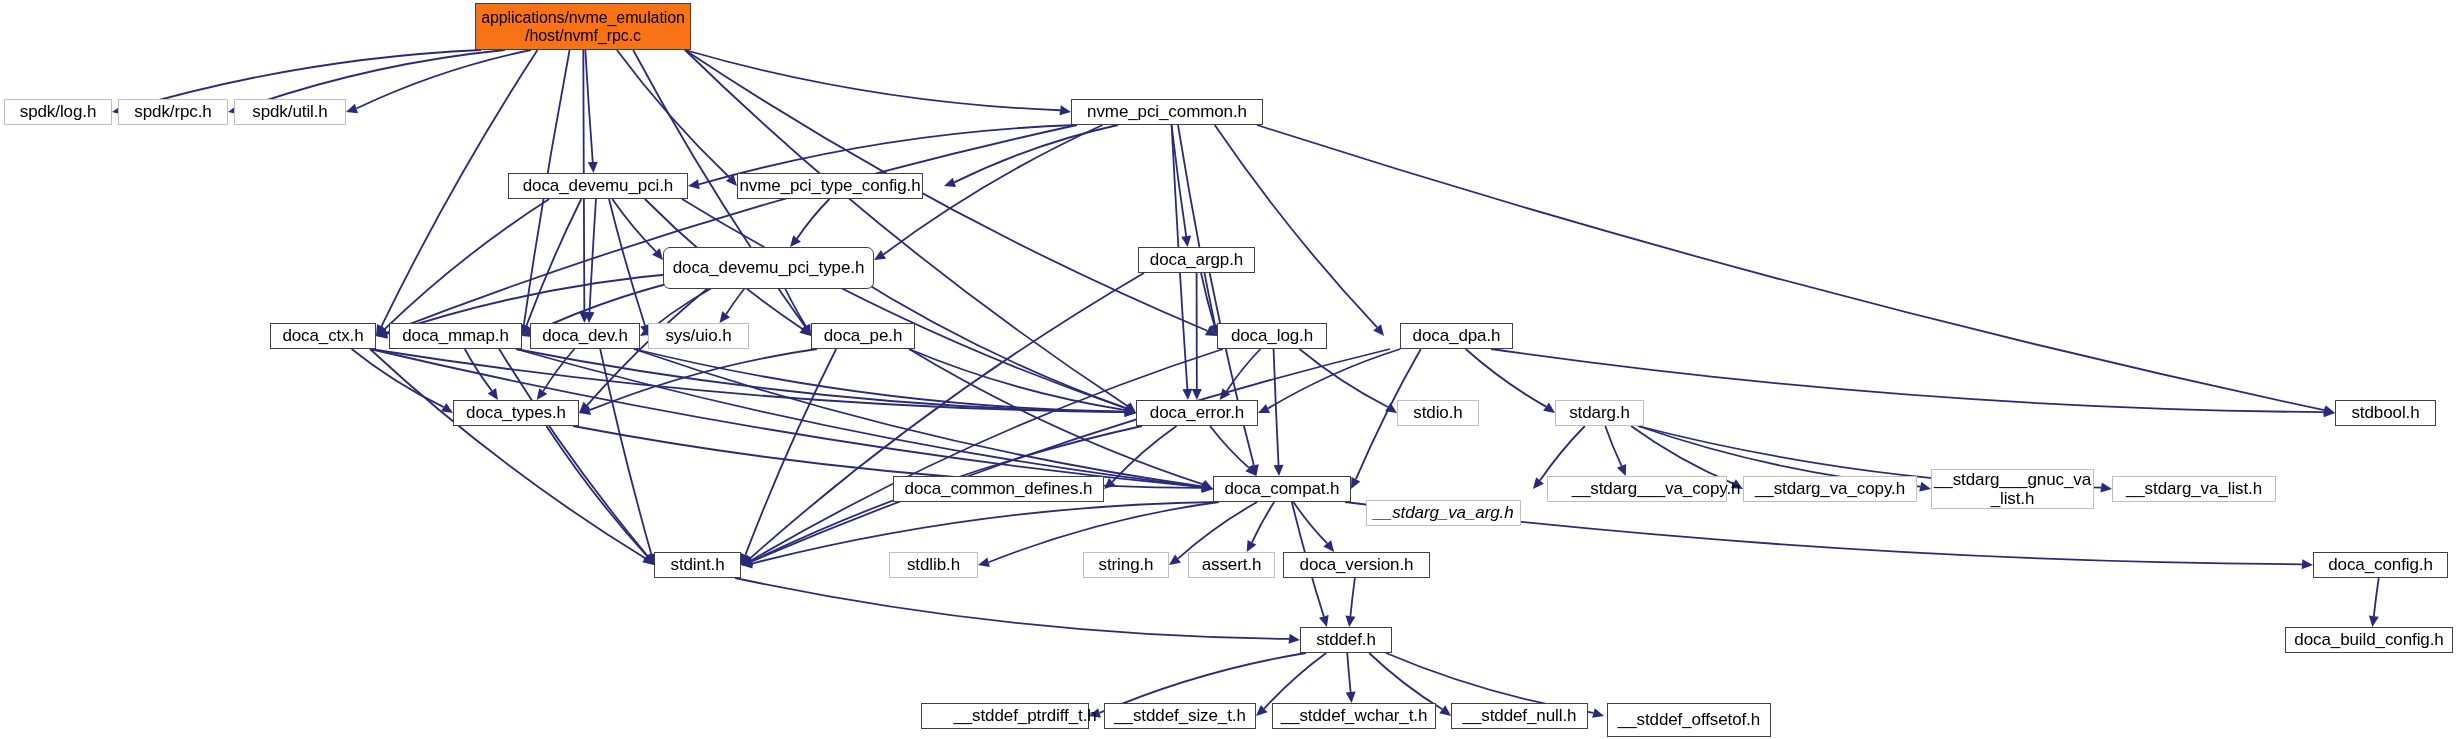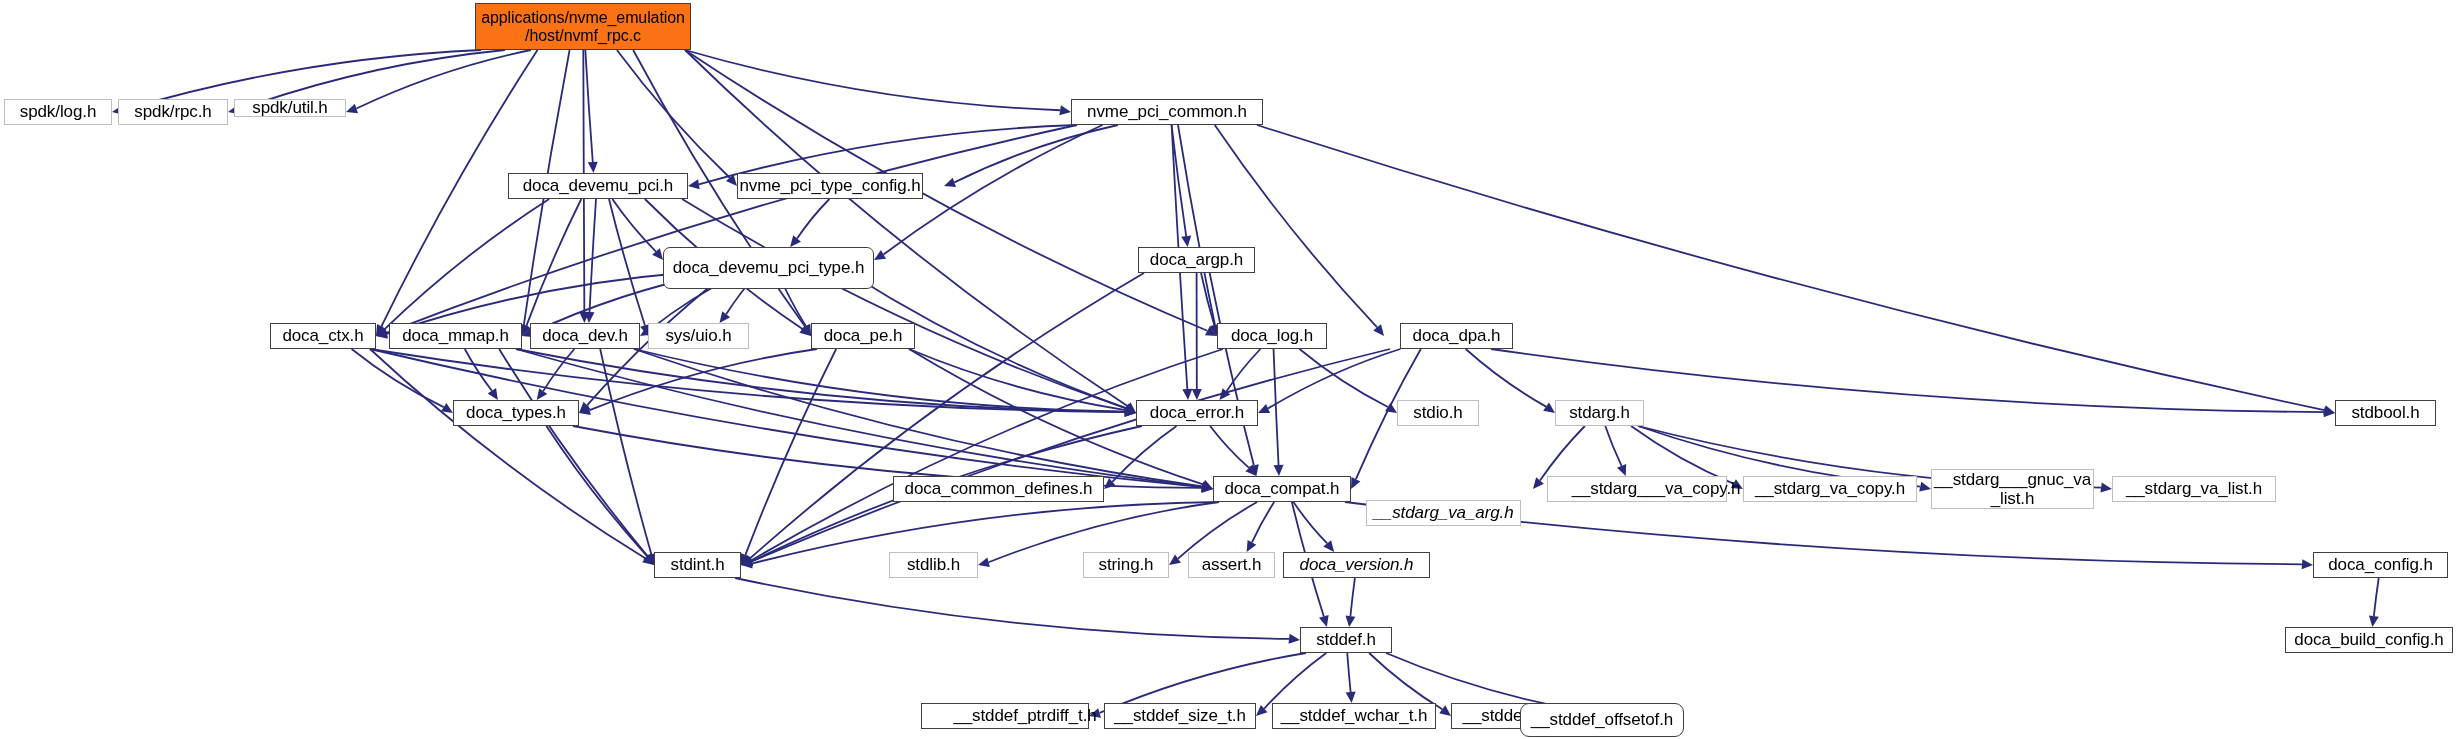--- a/index.html
+++ b/index.html
@@ -231,21 +231,21 @@
       <path d="M 1369.1 653 Q 1402.6944493811093 685.0415450977868 1442.2811361198494 709.2931816306534" fill="none" stroke="#2a2a7a" stroke-width="1.8"></path>
       <polygon points="1451,716 1439.232582315601,713.2563015761764 1445.329689924098,705.3300616851304" fill="#2a2a7a"></polygon>
       <path d="M 1386 653 Q 1486.0848147378638 695.5388347094153 1593.432431262554 712.94606958505" fill="none" stroke="#2a2a7a" stroke-width="1.8"></path>
       <polygon points="1604,716 1592.0442810739405,717.7495099202528 1594.8205814511675,708.1426292498473" fill="#2a2a7a"></polygon>
     </svg>
   <div id="nodes-layer">
       <div class="node root" style="left: 475px; top: 3px; width: 216px; height: 47px;">applications/nvme_emulation
 /host/nvmf_rpc.c</div>
       <div class="node " style="left: 4px; top: 99px; width: 108px; height: 26px;">spdk/log.h</div>
       <div class="node " style="left: 118px; top: 99px; width: 110px; height: 26px;">spdk/rpc.h</div>
-      <div class="node " style="left: 234px; top: 99px; width: 112px; height: 18px;">spdk/util.h</div>
+      <div class="node " style="left: 234px; top: 99px; width: 112px; height: 26px;">spdk/util.h</div>
       <div class="node strong" style="left: 1071px; top: 99px; width: 192px; height: 26px;">nvme_pci_common.h</div>
       <div class="node strong" style="left: 508px; top: 173px; width: 180px; height: 26px;">doca_devemu_pci.h</div>
       <div class="node strong" style="left: 737px; top: 173px; width: 186px; height: 26px;">nvme_pci_type_config.h</div>
       <div class="node strong" style="left: 663px; top: 247px; width: 211px; height: 42px; border-radius: 7px;">doca_devemu_pci_type.h</div>
       <div class="node strong" style="left: 1138px; top: 247px; width: 117px; height: 26px;">doca_argp.h</div>
       <div class="node strong" style="left: 270px; top: 323px; width: 106px; height: 26px;">doca_ctx.h</div>
       <div class="node strong" style="left: 389px; top: 323px; width: 133px; height: 26px;">doca_mmap.h</div>
       <div class="node strong" style="left: 530px; top: 323px; width: 110px; height: 26px;">doca_dev.h</div>
       <div class="node " style="left: 648px; top: 323px; width: 101px; height: 26px;">sys/uio.h</div>
       <div class="node strong" style="left: 811px; top: 323px; width: 104px; height: 26px;">doca_pe.h</div>
@@ -261,23 +261,23 @@
       <div class="node " style="left: 1366px; top: 500px; width: 155px; height: 26px; font-style: italic;">__stdarg_va_arg.h</div>
       <div class="node " style="left: 1547px; top: 476px; width: 180px; height: 26px; padding-left: 38px;">__stdarg___va_copy.h</div>
       <div class="node " style="left: 1743px; top: 476px; width: 174px; height: 26px;">__stdarg_va_copy.h</div>
       <div class="node " style="left: 1931px; top: 469px; width: 163px; height: 40px;">__stdarg___gnuc_va
 _list.h</div>
       <div class="node " style="left: 2112px; top: 476px; width: 164px; height: 26px;">__stdarg_va_list.h</div>
       <div class="node strong" style="left: 654px; top: 552px; width: 87px; height: 26px;">stdint.h</div>
       <div class="node " style="left: 889px; top: 552px; width: 89px; height: 26px;">stdlib.h</div>
       <div class="node " style="left: 1083px; top: 552px; width: 86px; height: 26px;">string.h</div>
       <div class="node " style="left: 1188px; top: 552px; width: 87px; height: 26px;">assert.h</div>
-      <div class="node strong" style="left: 1283px; top: 552px; width: 147px; height: 26px; font-style: italic;">doca_version.h</div>
+      <div class="node strong" style="left: 1283px; top: 552px; width: 147px; height: 26px;">doca_version.h</div>
       <div class="node strong" style="left: 2313px; top: 552px; width: 135px; height: 26px;">doca_config.h</div>
       <div class="node strong" style="left: 1300px; top: 627px; width: 92px; height: 26px;">stddef.h</div>
       <div class="node strong" style="left: 2285px; top: 627px; width: 168px; height: 26px;">doca_build_config.h</div>
       <div class="node strong" style="left: 921px; top: 703px; width: 168px; height: 26px; padding-left: 40px;">__stddef_ptrdiff_t.h</div>
       <div class="node strong" style="left: 1104px; top: 703px; width: 152px; height: 26px;">__stddef_size_t.h</div>
       <div class="node strong" style="left: 1272px; top: 703px; width: 164px; height: 26px;">__stddef_wchar_t.h</div>
       <div class="node strong" style="left: 1451px; top: 703px; width: 137px; height: 26px;">__stddef_null.h</div>
-      <div class="node strong" style="left: 1520px; top: 703px; width: 164px; height: 34px; border-radius: 9px;">__stddef_offsetof.h</div>
+      <div class="node strong" style="left: 1607px; top: 703px; width: 164px; height: 34px;">__stddef_offsetof.h</div>
     </div>
 </div>
 
 </body></html>

